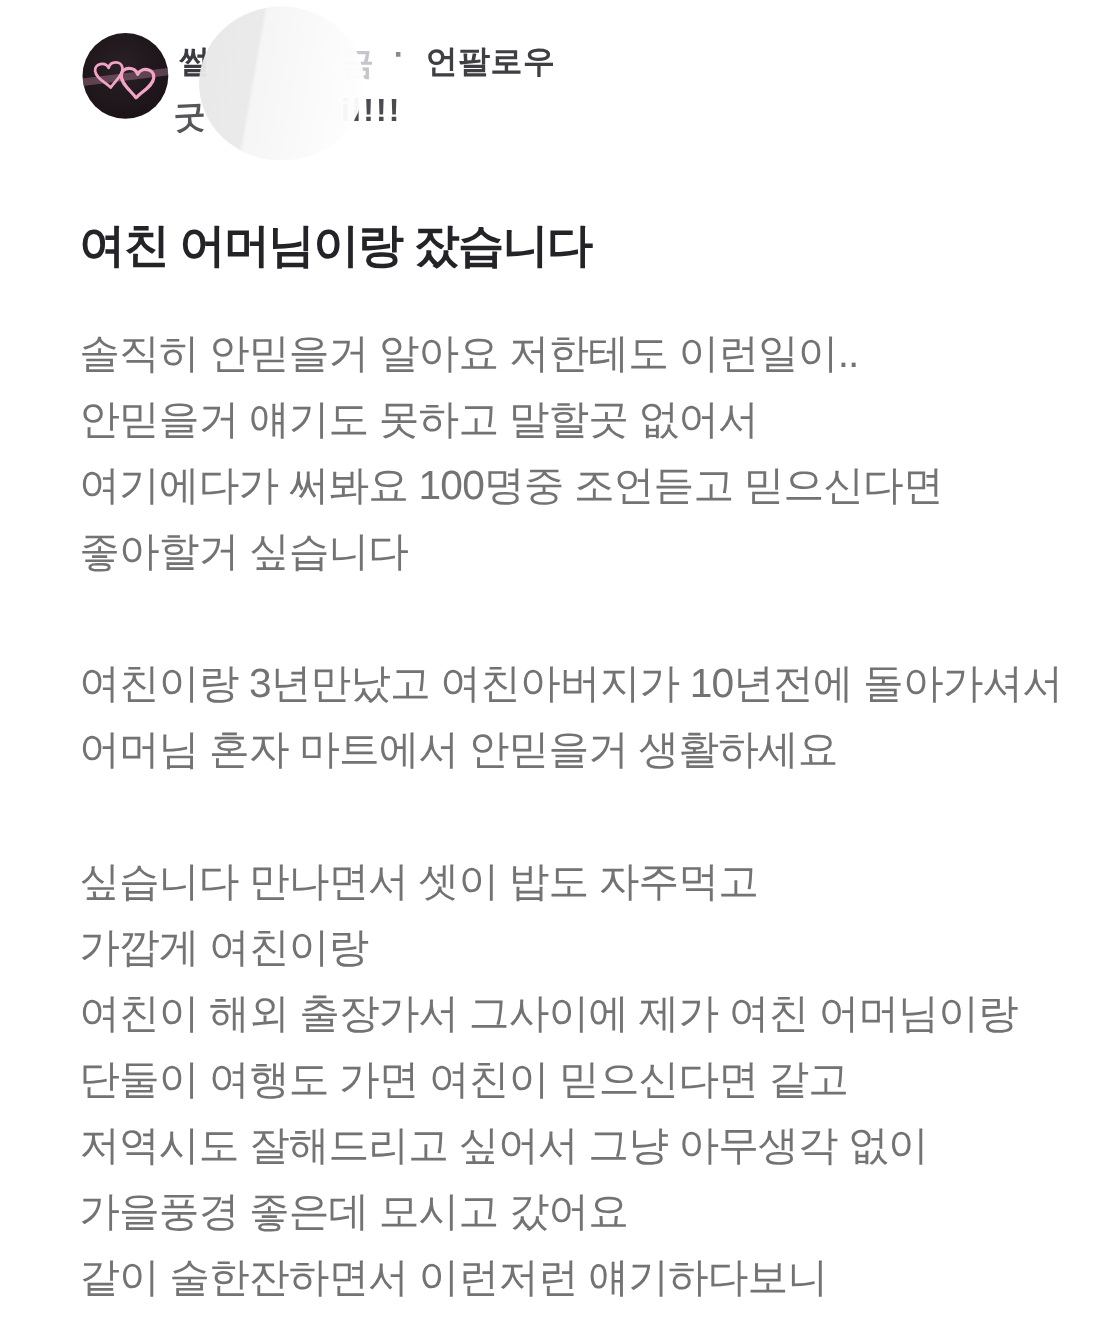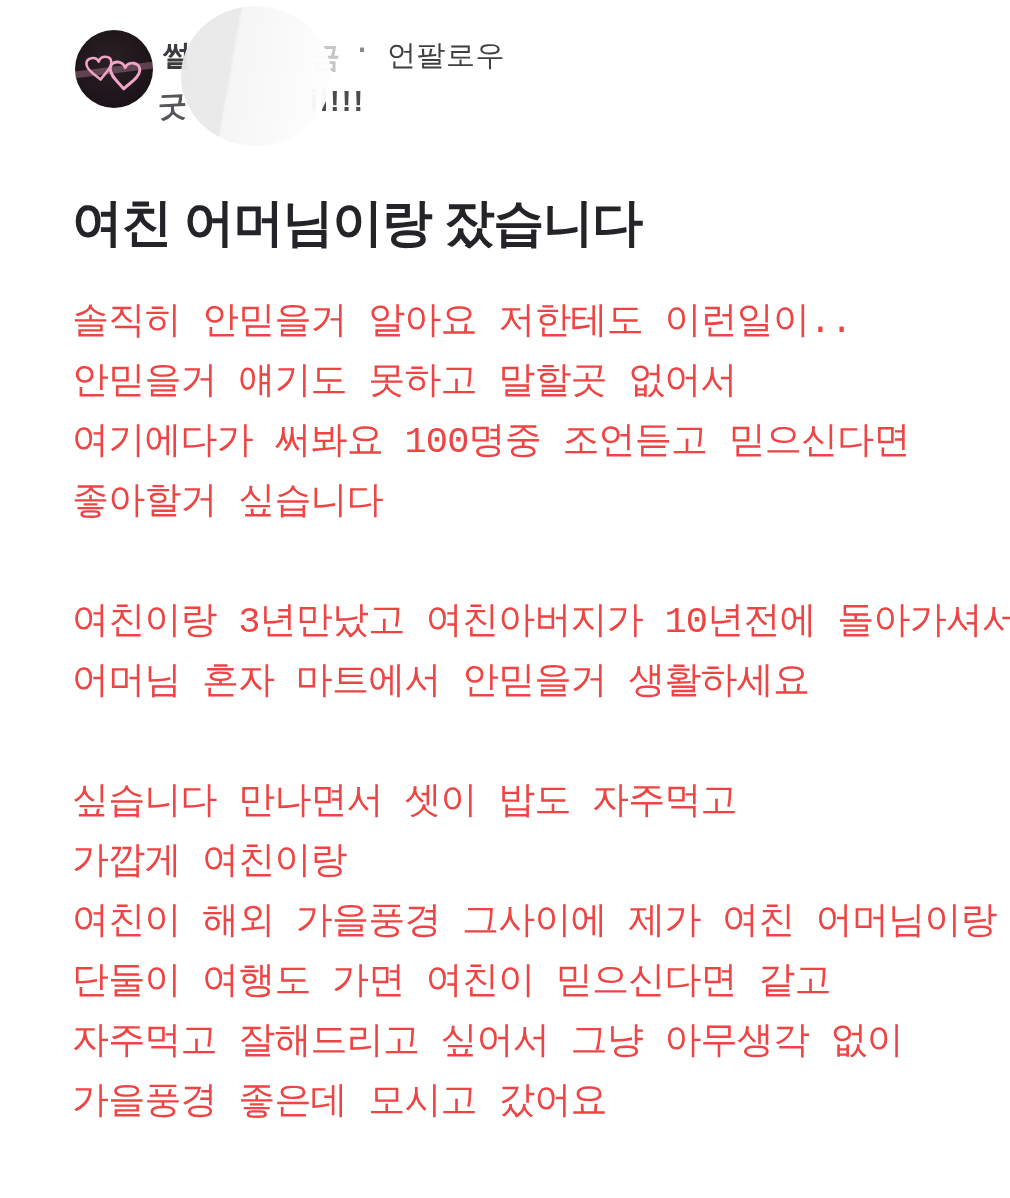--- a/index.html
+++ b/index.html
@@ -26,61 +26,60 @@
     border-radius: 50%;
     background: radial-gradient(circle at 45% 40%, #2a2025 0%, #1c1418 70%, #120d10 100%);
     overflow: hidden;
   }
   .avatar svg { display: block; width: 100%; height: 100%; }
 
   .hdr-text { position: absolute; font-size: 29px; color: #3c3c41; }
   .username-frag { left: 162px; top: 36px; font-weight: 700; color: #3a3a3f; }
   .meta-frag     { left: 311px; top: 38px; color: #c6c6ca; font-weight: 600; }
   .sep-dot       { left: 358px; top: 34px; color: #8a8a8e; font-weight: 700; }
-  .unfollow      { left: 387px; top: 36px; font-weight: 400; color: #3e3e43; letter-spacing: 0.5px; cursor: pointer; }
+  .unfollow      { left: 387px; top: 36px; font-weight: 700; color: #3e3e43; letter-spacing: 0.5px; cursor: pointer; }
   .sub-frag      { left: 158px; top: 87px; color: #55555a; font-weight: 700; transform: rotate(-3deg); }
   .sub-trail     { left: 310px; top: 85px; color: #4a4a4f; font-weight: 700; letter-spacing: 2px; }
 
   
   .blur-blob {
     position: absolute;
     left: 181px; top: 6px;
     width: 150px; height: 140px;
     border-radius: 50%;
     background: linear-gradient(100deg, #e8e8e9 0%, #e9e9ea 34%, #f5f5f6 36%, #fbfbfc 75%, #ffffff 100%);
     opacity: 0.96;
   }
 
   
   .title {
     position: absolute;
     left: 72px; top: 192px;
     margin: 0;
-    font-size: 51px;
+    font-size: 42px;
     line-height: 62px;
     font-weight: 800;
     color: #242428;
     letter-spacing: -1.5px;
   }
 
   
   .body {
     position: absolute;
     left: 72px; top: 292px;
     width: 900px;
   }
   .paragraph { margin: 0 0 60px 0; }
   .paragraph:last-child { margin-bottom: 0; }
   .line {
     font-size: 37px;
     line-height: 60px;
-    color: #ef4444;
+    color: #737373;
     letter-spacing: -0.8px;
     white-space: nowrap;
-    font-family: Liberation Mono, monospace;
   }
 </style>
 </head>
 <body>
 
 <div class="page">
 
   <div class="header">
 
     <div class="avatar">
@@ -117,20 +116,21 @@
         <div class="line">여기에다가 써봐요 100명중 조언듣고 믿으신다면</div>
         <div class="line">좋아할거 싶습니다</div>
       </div>
       <div class="paragraph">
         <div class="line">여친이랑 3년만났고 여친아버지가 10년전에 돌아가셔서</div>
         <div class="line">어머님 혼자 마트에서 안믿을거 생활하세요</div>
       </div>
       <div class="paragraph">
         <div class="line">싶습니다 만나면서 셋이 밥도 자주먹고</div>
         <div class="line">가깝게 여친이랑</div>
-        <div class="line">여친이 해외 가을풍경 그사이에 제가 여친 어머님이랑</div>
+        <div class="line">여친이 해외 출장가서 그사이에 제가 여친 어머님이랑</div>
         <div class="line">단둘이 여행도 가면 여친이 믿으신다면 같고</div>
-        <div class="line">자주먹고 잘해드리고 싶어서 그냥 아무생각 없이</div>
+        <div class="line">저역시도 잘해드리고 싶어서 그냥 아무생각 없이</div>
         <div class="line">가을풍경 좋은데 모시고 갔어요</div>
+        <div class="line">같이 술한잔하면서 이런저런 얘기하다보니</div>
       </div>
     </div>
 
 </div>
 
 </body></html>

